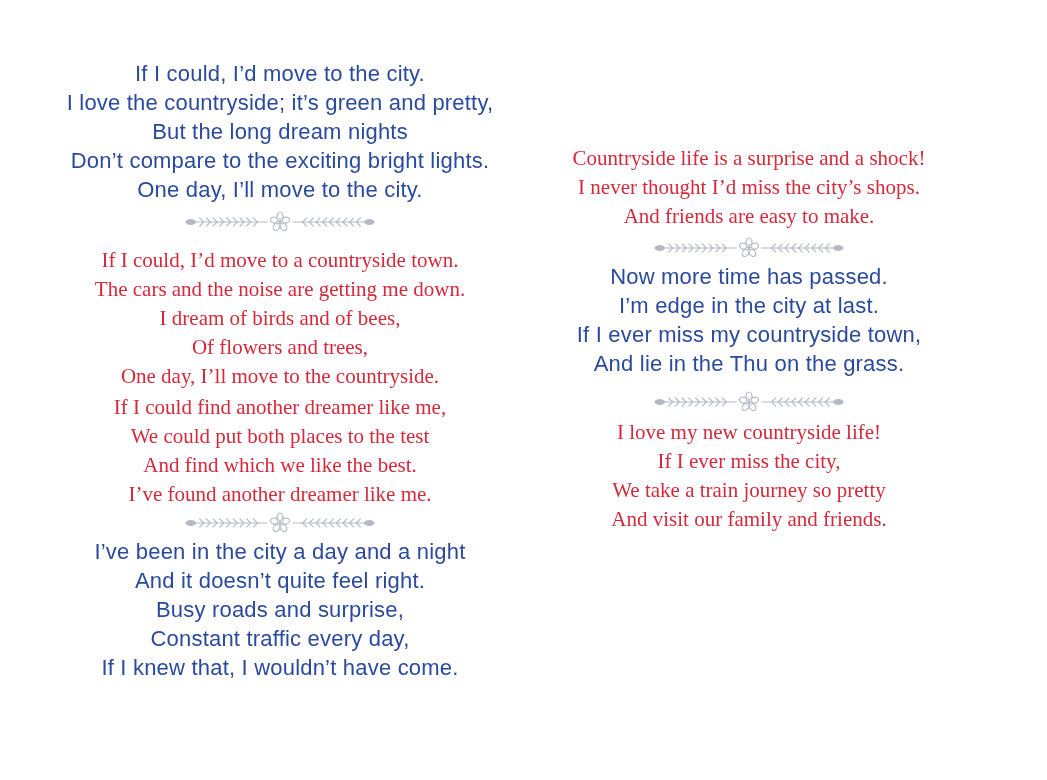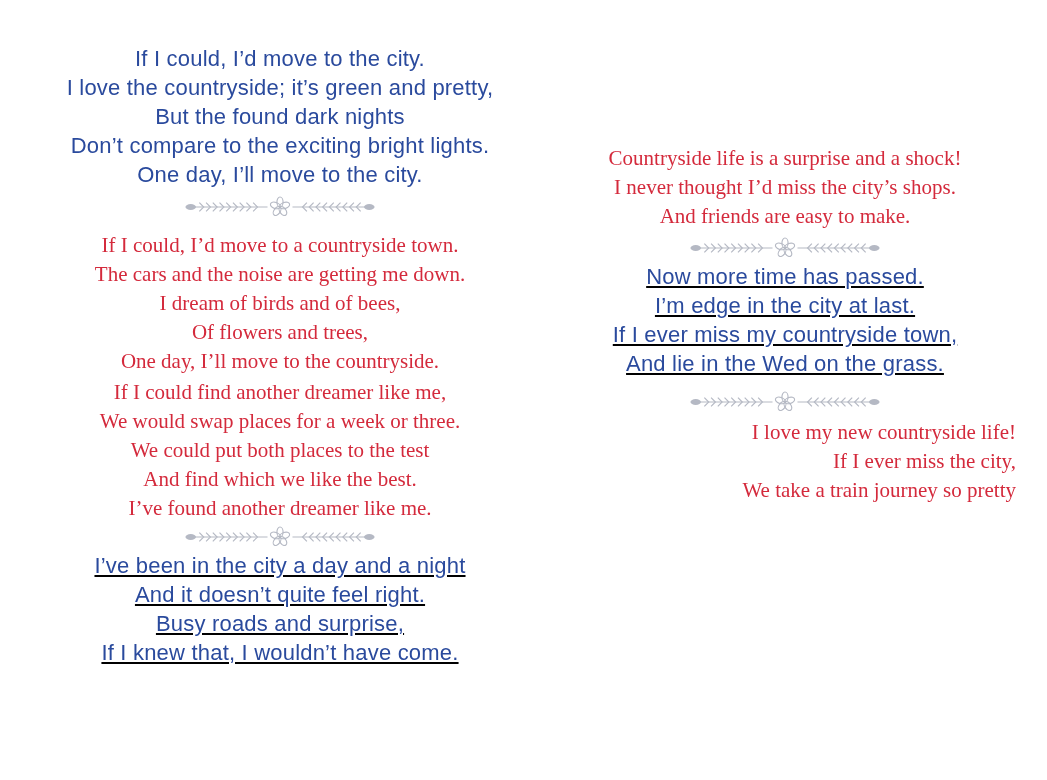--- a/index.html
+++ b/index.html
@@ -11,22 +11,22 @@
     position: relative;
     width: 1047px;
     height: 780px;
     background: #ffffff;
     overflow: hidden;
   }
   .column {
     position: absolute;
     text-align: center;
   }
-  .column-left  { left: 30px;  top: 44px;  width: 500px; }
-  .column-right { left: 554px; top: 144px; width: 462px; }
+  .column-left  { left: 30px;  top: 59px;  width: 500px; }
+  .column-right { left: 518px; top: 144px; width: 462px; }
 
   .stanza { margin: 0; }
   .line {
     line-height: 29px;
     white-space: nowrap;
   }
   .voice-city .line {
     font-family: "Liberation Sans", sans-serif;
     font-size: 22px;
     letter-spacing: 0.2px;
@@ -44,22 +44,22 @@
     justify-content: center;
     align-items: center;
   }
   .divider svg {
     width: 192px;
     height: 20px;
     overflow: visible;
     display: block;
   }
 
-  .mt4  { margin-top: 4px; text-decoration: underline; }
-  .mt6  { margin-top: 6px; text-align: right; }
+  .mt4  { margin-top: 4px; }
+  .mt6  { margin-top: 6px; }
   .mt7  { margin-top: 7px; }
   .mt8  { margin-top: 8px; }
   .mt9  { margin-top: 14px; }
   .mt10 { margin-top: 2px; }
 
   .defs-holder { position: absolute; width: 0; height: 0; overflow: hidden; }
 </style>
 </head>
 <body>
 
@@ -89,57 +89,57 @@
   </svg>
 </div>
 
 <div class="page">
 
   <div class="column column-left">
 
     <div class="stanza voice-city">
       <div class="line">If I could, I’d move to the city.</div>
       <div class="line">I love the countryside; it’s green and pretty,</div>
-      <div class="line">But the found dark nights</div>
+      <div class="line">But the long dream nights</div>
       <div class="line">Don’t compare to the exciting bright lights.</div>
       <div class="line">One day, I’ll move to the city.</div>
     </div>
 
     <div class="divider mt8">
       <svg viewBox="0 0 200 20">
           <use href="#divider-art"></use>
         </svg>
     </div>
 
     <div class="stanza voice-countryside mt9">
       <div class="line">If I could, I’d move to a countryside town.</div>
       <div class="line">The cars and the noise are getting me down.</div>
       <div class="line">I dream of birds and of bees,</div>
       <div class="line">Of flowers and trees,</div>
       <div class="line">One day, I’ll move to the countryside.</div>
     </div>
 
     <div class="stanza voice-countryside mt10">
       <div class="line">If I could find another dreamer like me,</div>
-      <div class="line">We would swap places for a week or three.</div>
       <div class="line">We could put both places to the test</div>
       <div class="line">And find which we like the best.</div>
       <div class="line">I’ve found another dreamer like me.</div>
     </div>
 
     <div class="divider mt4">
       <svg viewBox="0 0 200 20">
           <use href="#divider-art"></use>
         </svg>
     </div>
 
     <div class="stanza voice-city mt4">
       <div class="line">I’ve been in the city a day and a night</div>
       <div class="line">And it doesn’t quite feel right.</div>
       <div class="line">Busy roads and surprise,</div>
+      <div class="line">Constant traffic every day,</div>
       <div class="line">If I knew that, I wouldn’t have come.</div>
     </div>
 
   </div>
 
   <div class="column column-right">
 
     <div class="stanza voice-countryside">
       <div class="line">Countryside life is a surprise and a shock!</div>
       <div class="line">I never thought I’d miss the city’s shops.</div>
@@ -149,30 +149,31 @@
     <div class="divider mt7">
       <svg viewBox="0 0 200 20">
           <use href="#divider-art"></use>
         </svg>
     </div>
 
     <div class="stanza voice-city mt4">
       <div class="line">Now more time has passed.</div>
       <div class="line">I’m edge in the city at last.</div>
       <div class="line">If I ever miss my countryside town,</div>
-      <div class="line">And lie in the Wed on the grass.</div>
+      <div class="line">And lie in the Thu on the grass.</div>
     </div>
 
     <div class="divider mt9">
       <svg viewBox="0 0 200 20">
           <use href="#divider-art"></use>
         </svg>
     </div>
 
     <div class="stanza voice-countryside mt6">
       <div class="line">I love my new countryside life!</div>
       <div class="line">If I ever miss the city,</div>
       <div class="line">We take a train journey so pretty</div>
+      <div class="line">And visit our family and friends.</div>
     </div>
 
   </div>
 
 </div>
 
 </body></html>

